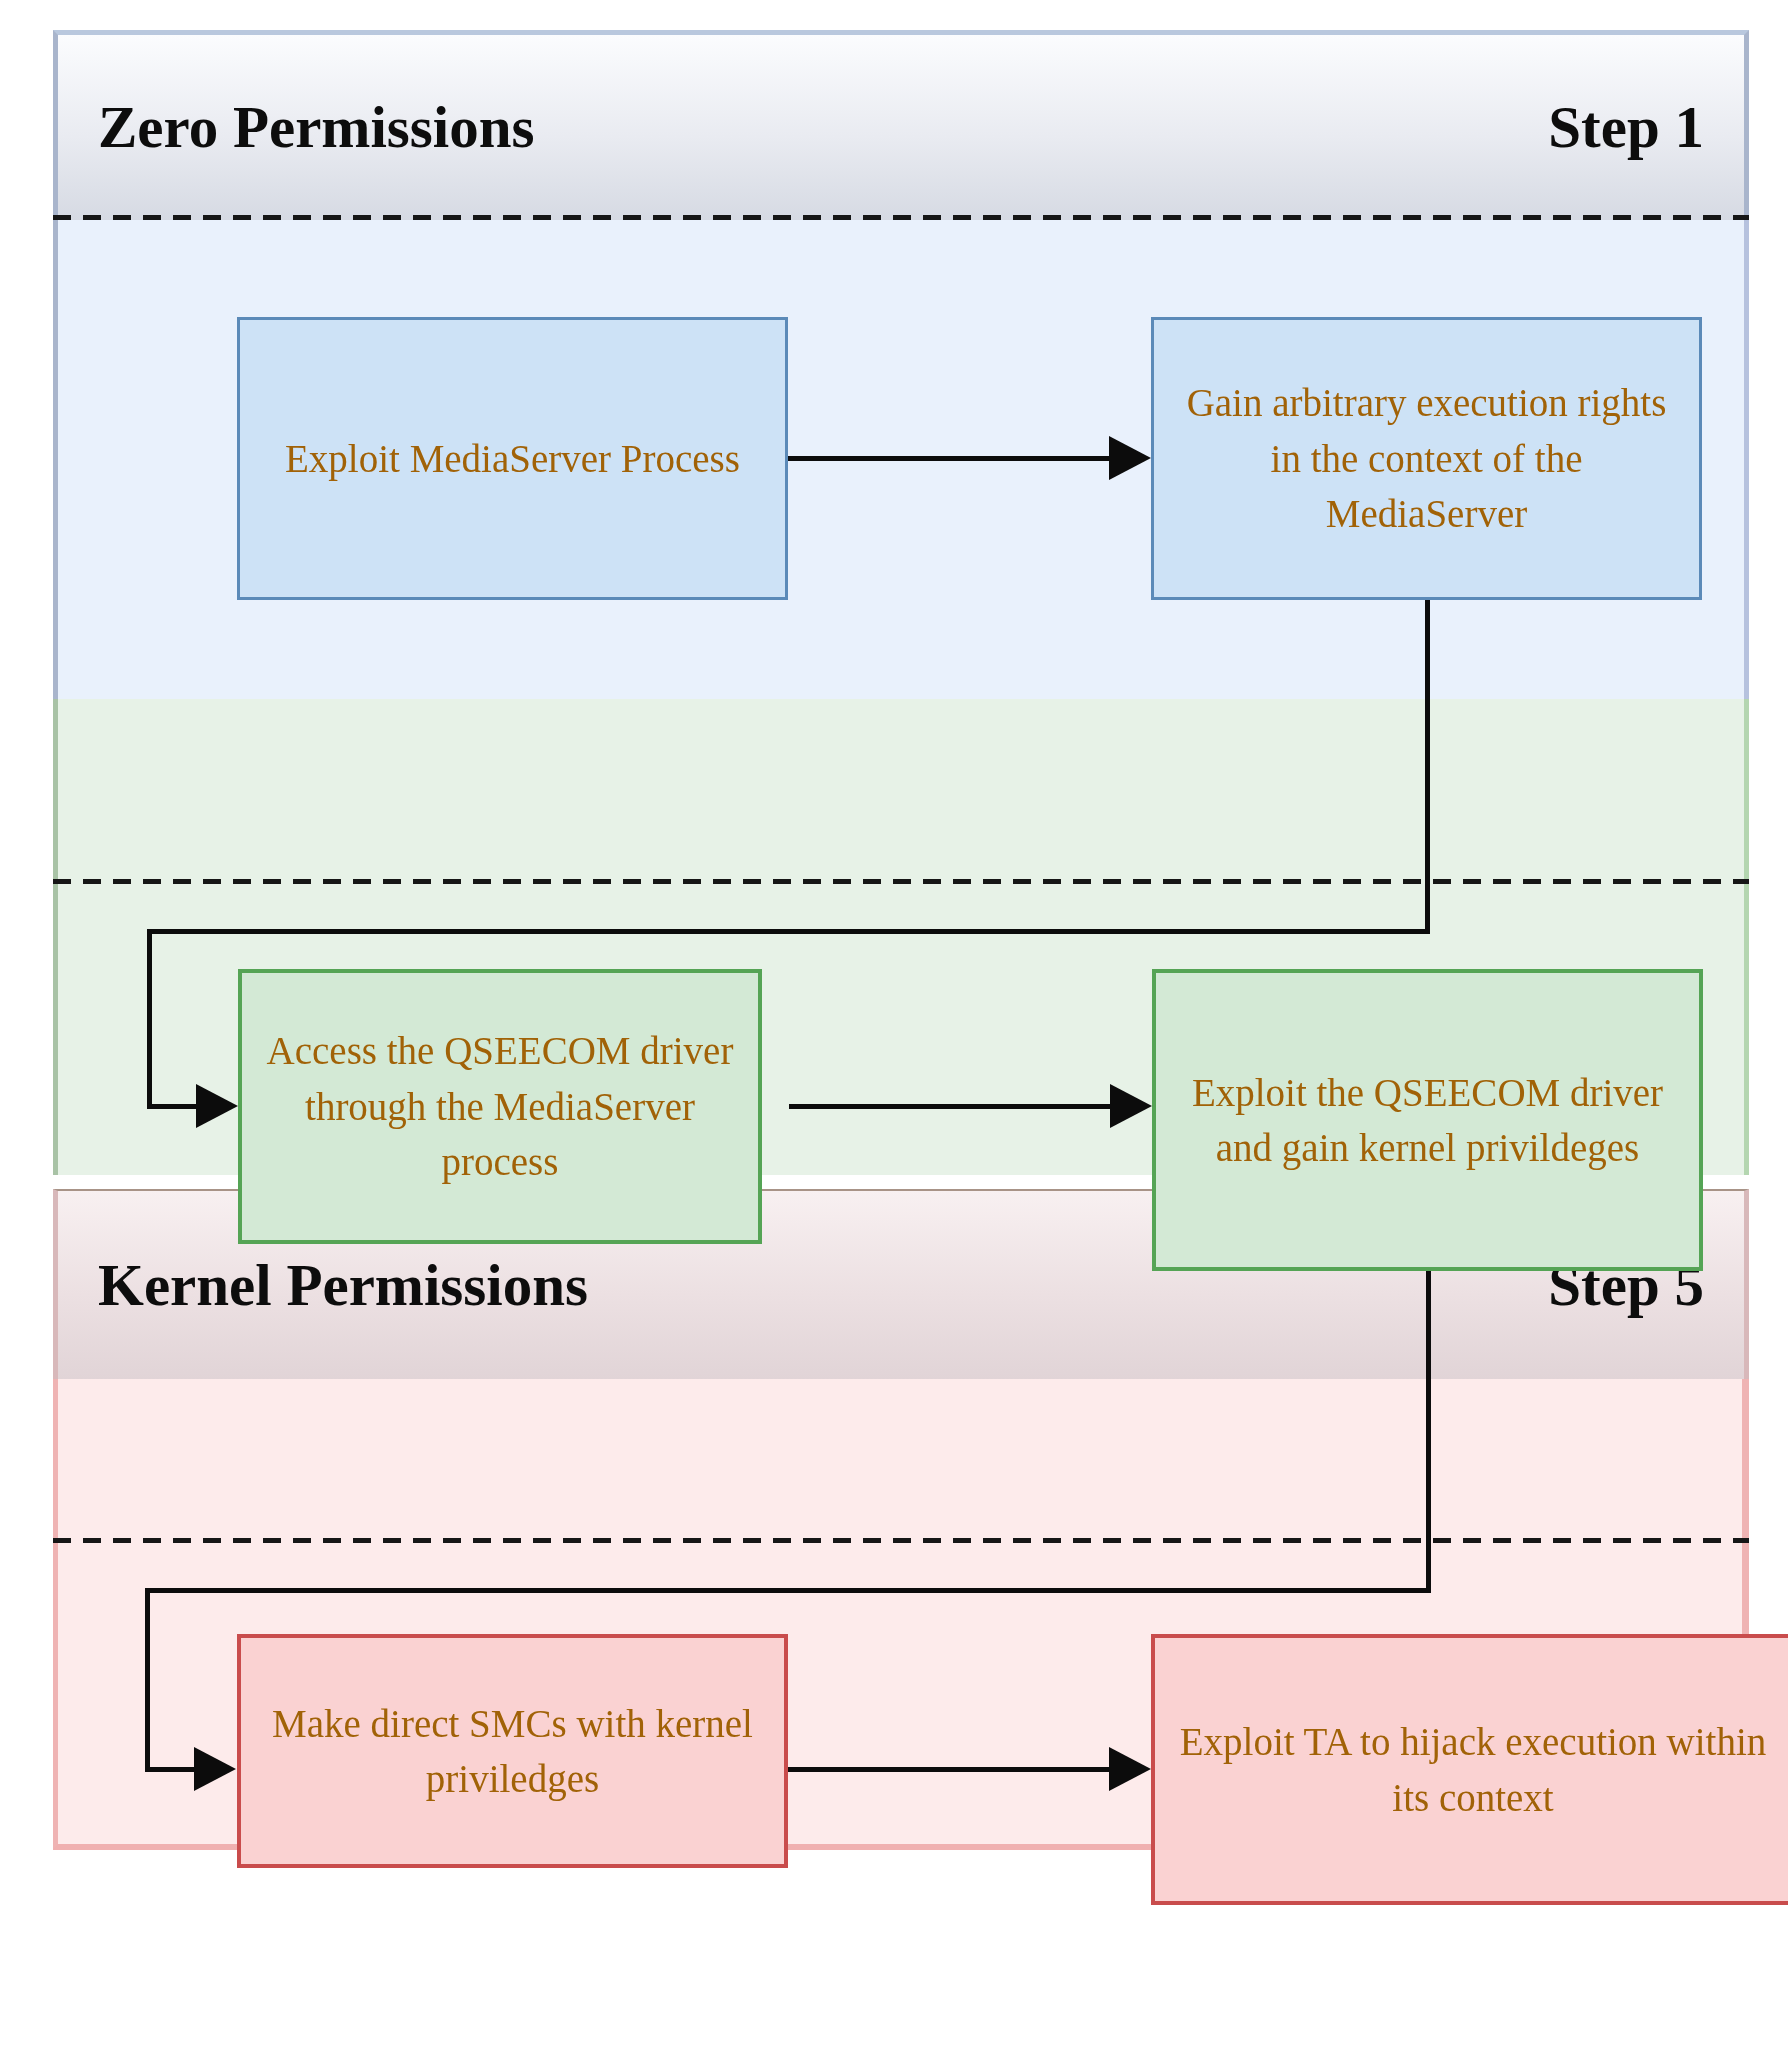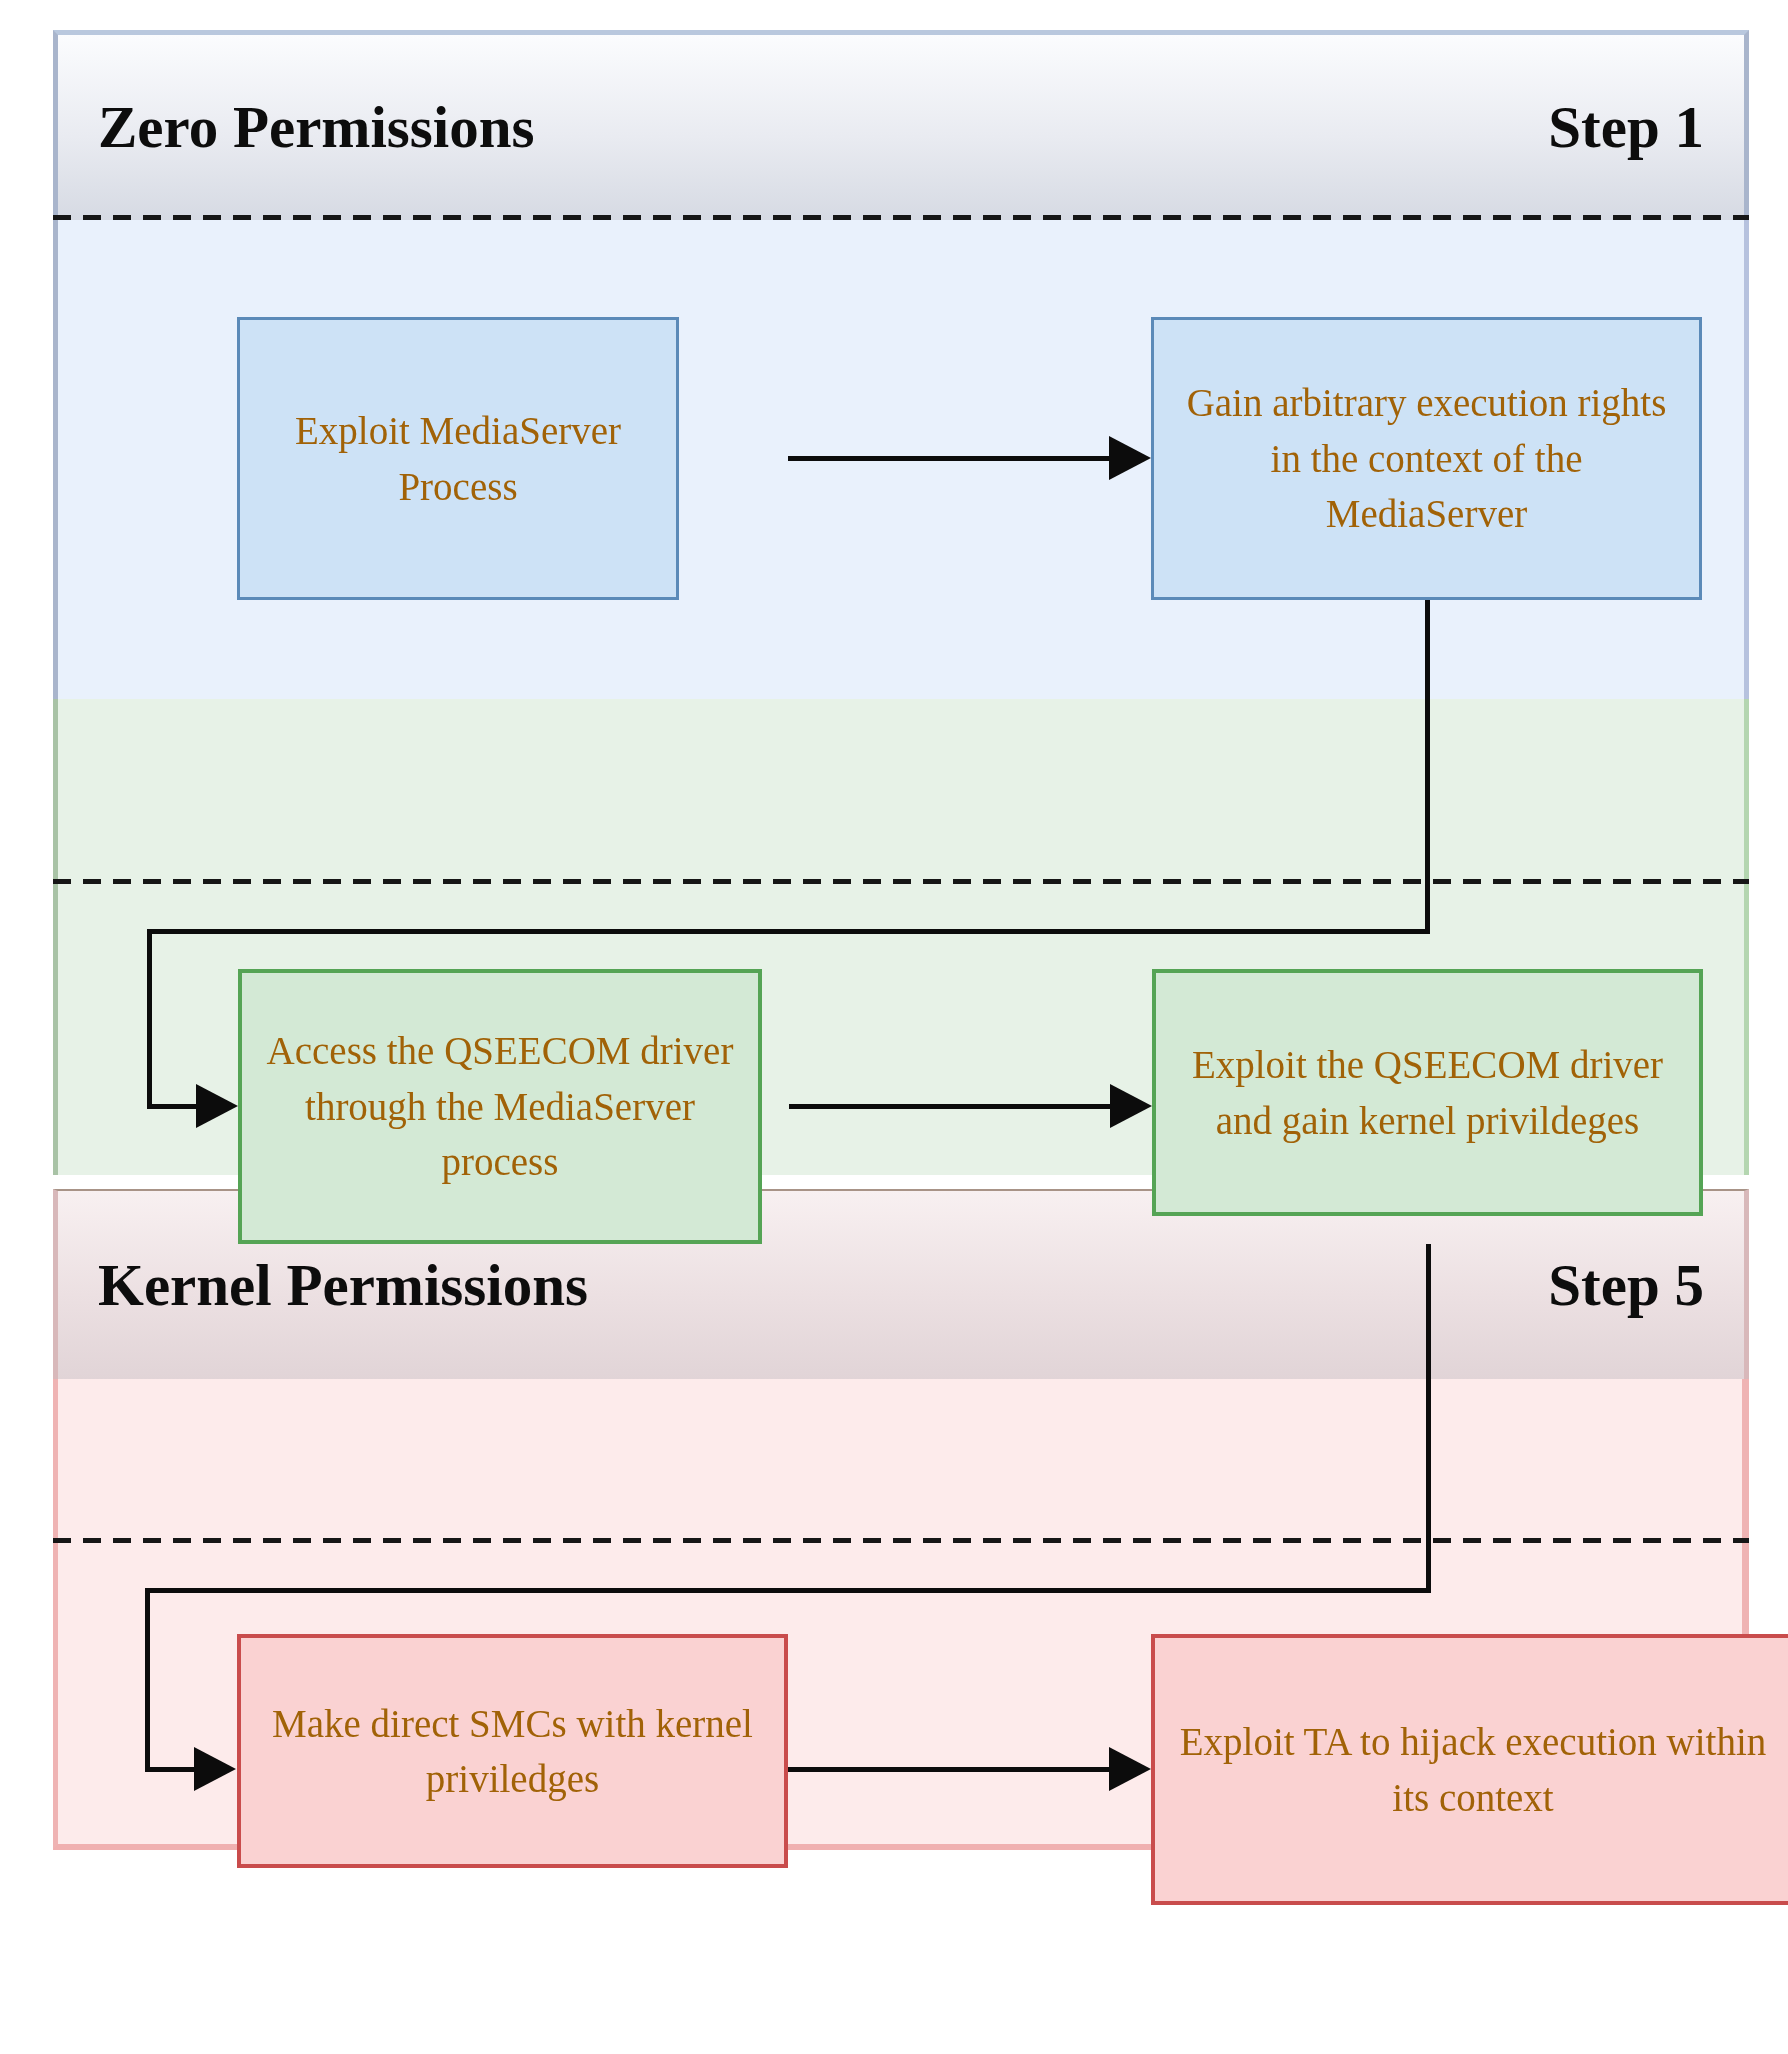--- a/index.html
+++ b/index.html
@@ -38,24 +38,24 @@
 
   
   .pbox{
     position:absolute;display:flex;align-items:center;justify-content:center;
     text-align:center;font-size:39px;line-height:1.42;color:#a16207;
     padding:9.2px 24px;box-sizing:border-box;z-index:6;
   }
   .pbox.blue{background:#cde2f6;border:3.7px solid #5b8ab8;}
   .pbox.green{background:#d3e9d5;border:4.6px solid #55a455;}
   .pbox.red{background:#fad2d2;border:4.6px solid #c94c4c;}
-  #box1{left:184px;top:287px;width:442px;height:283px;}
+  #box1{left:184px;top:287px;width:551px;height:283px;}
   #box2{left:1098px;top:287px;width:551px;height:283px;}
   #box3{left:185px;top:939px;width:524px;height:275px;}
-  #box4{left:1099px;top:939px;width:551px;height:247px;justify-content:center;}
+  #box4{left:1099px;top:939px;width:551px;height:302px;justify-content:center;}
   #box5{left:184px;top:1604px;width:551px;height:234px;}
   #box6{left:1098px;top:1604px;width:644px;height:271px;}
 
   
   .wire{position:absolute;background:#0c0c0c;z-index:5;}
   .ahead{
     position:absolute;width:0;height:0;z-index:5;
     border-top:22px solid rgba(0,0,0,0);border-bottom:22px solid rgba(0,0,0,0);
     border-left:42px solid #0c0c0c;
   }

